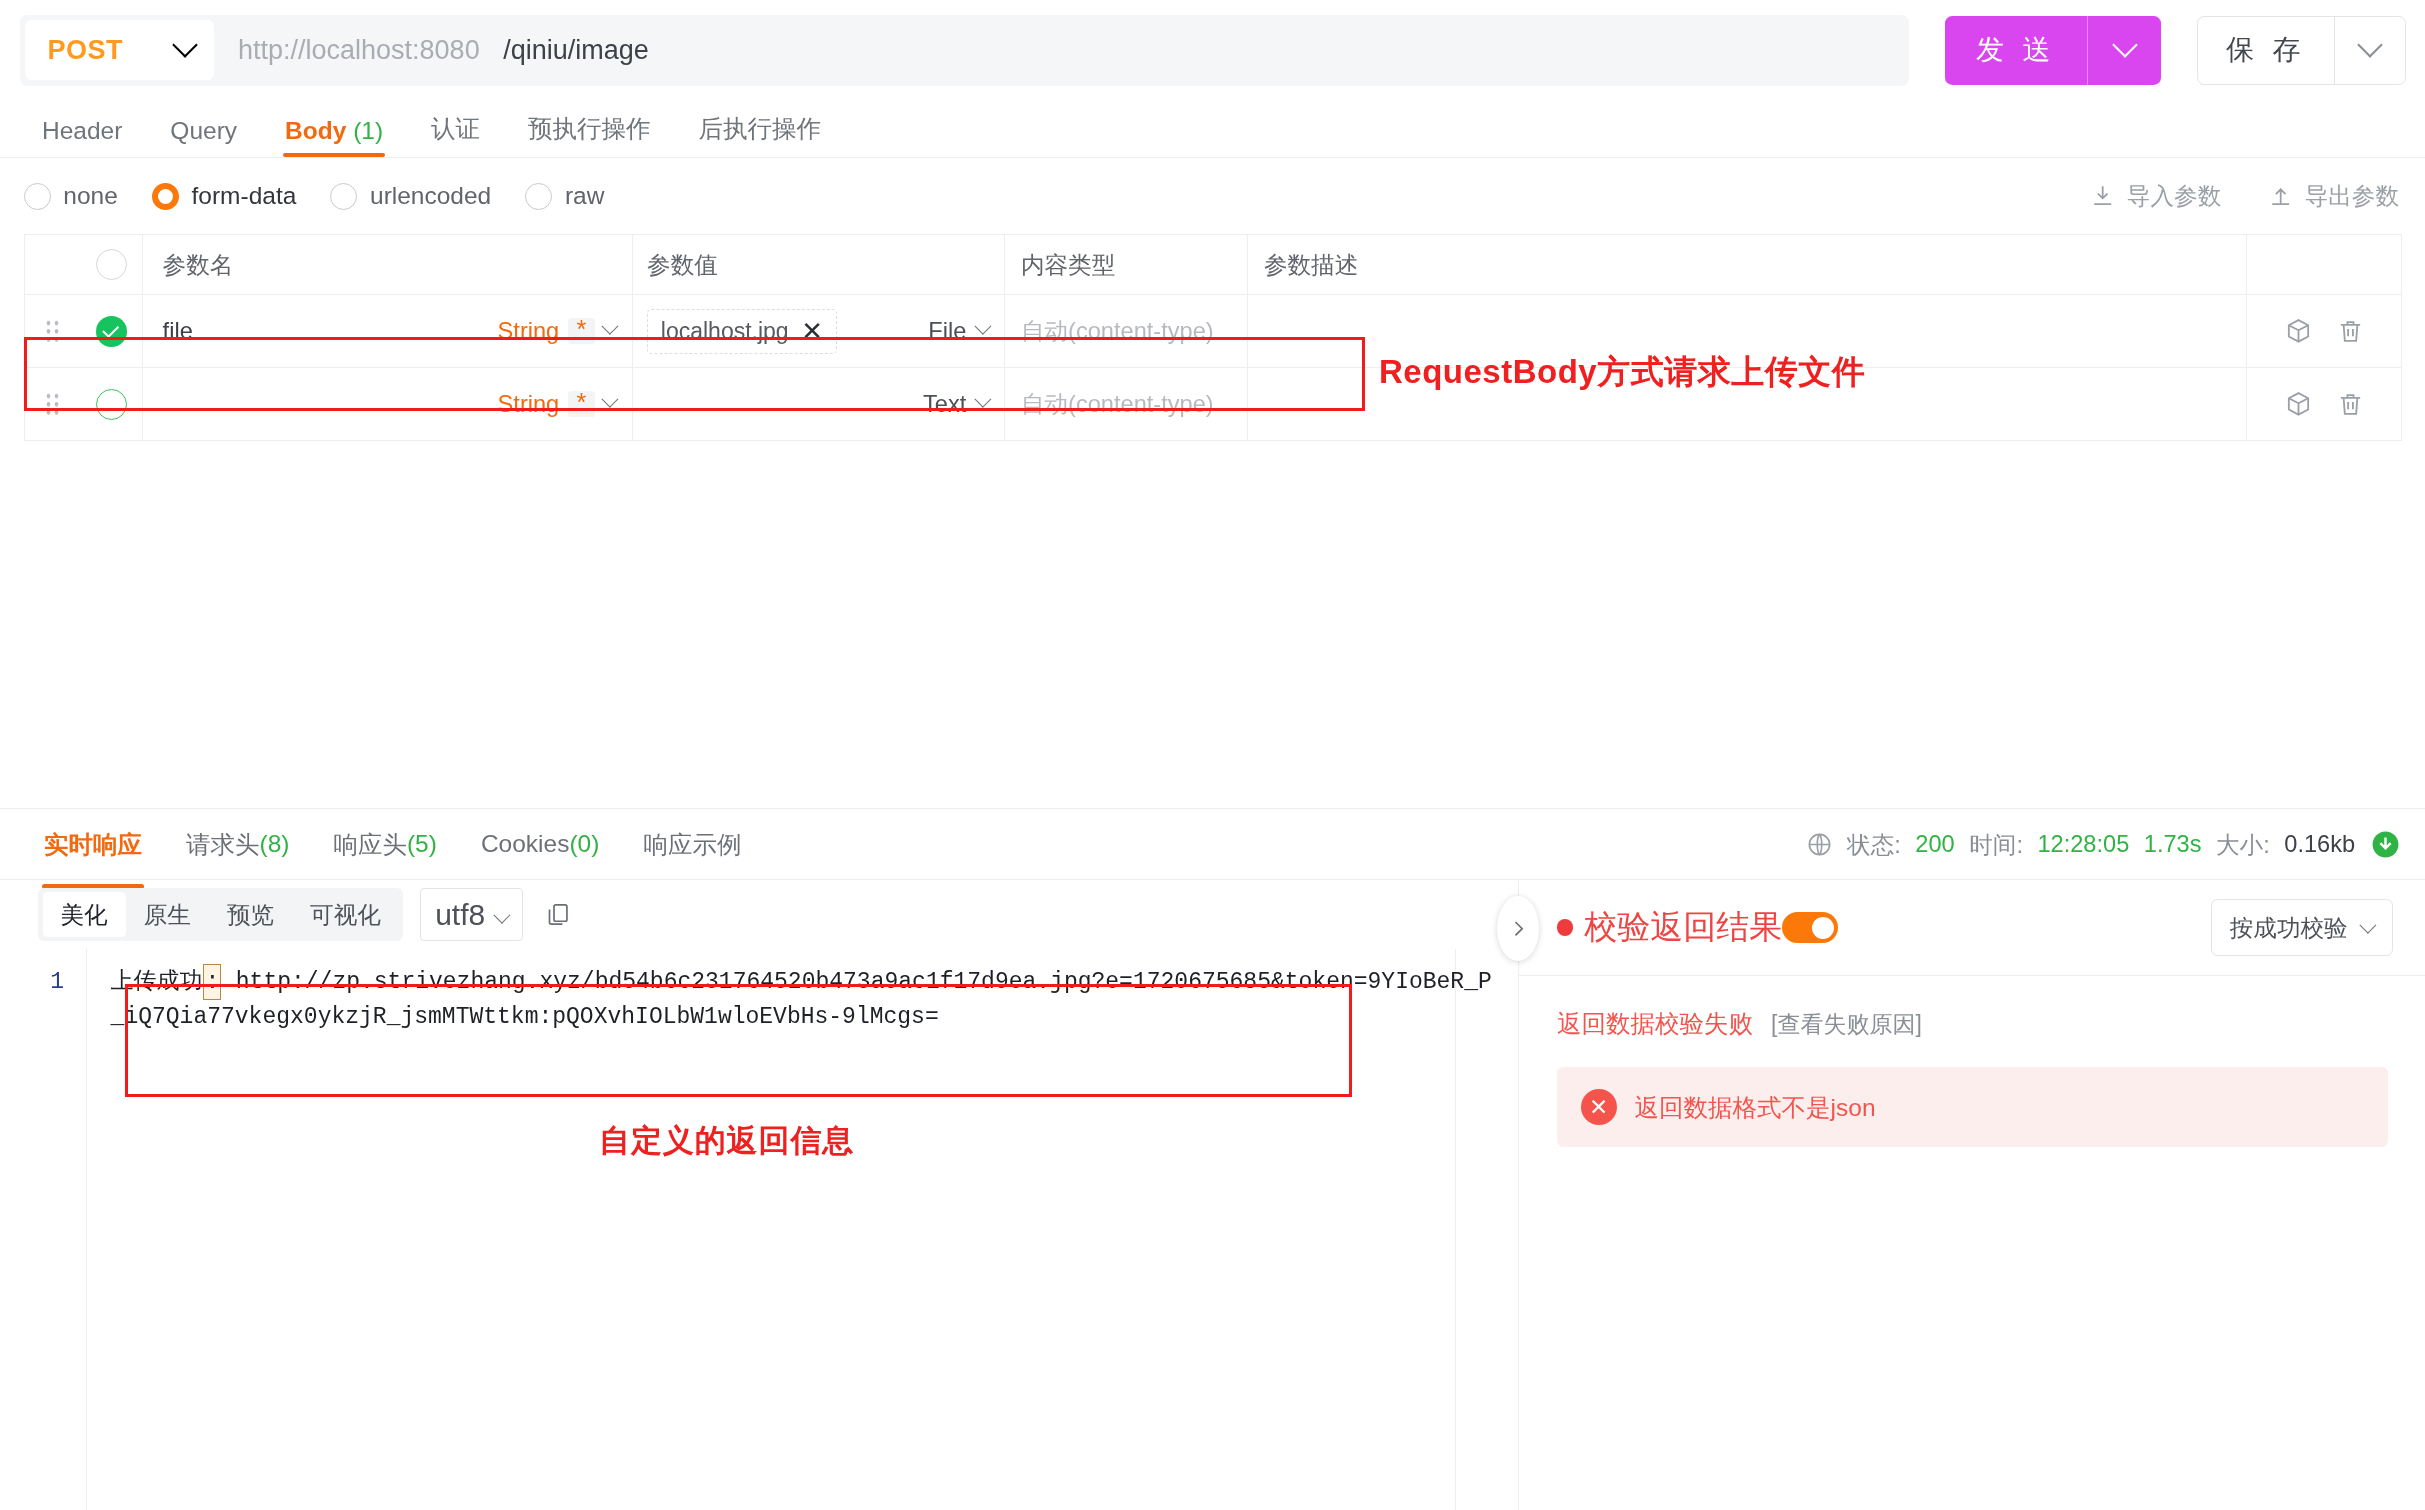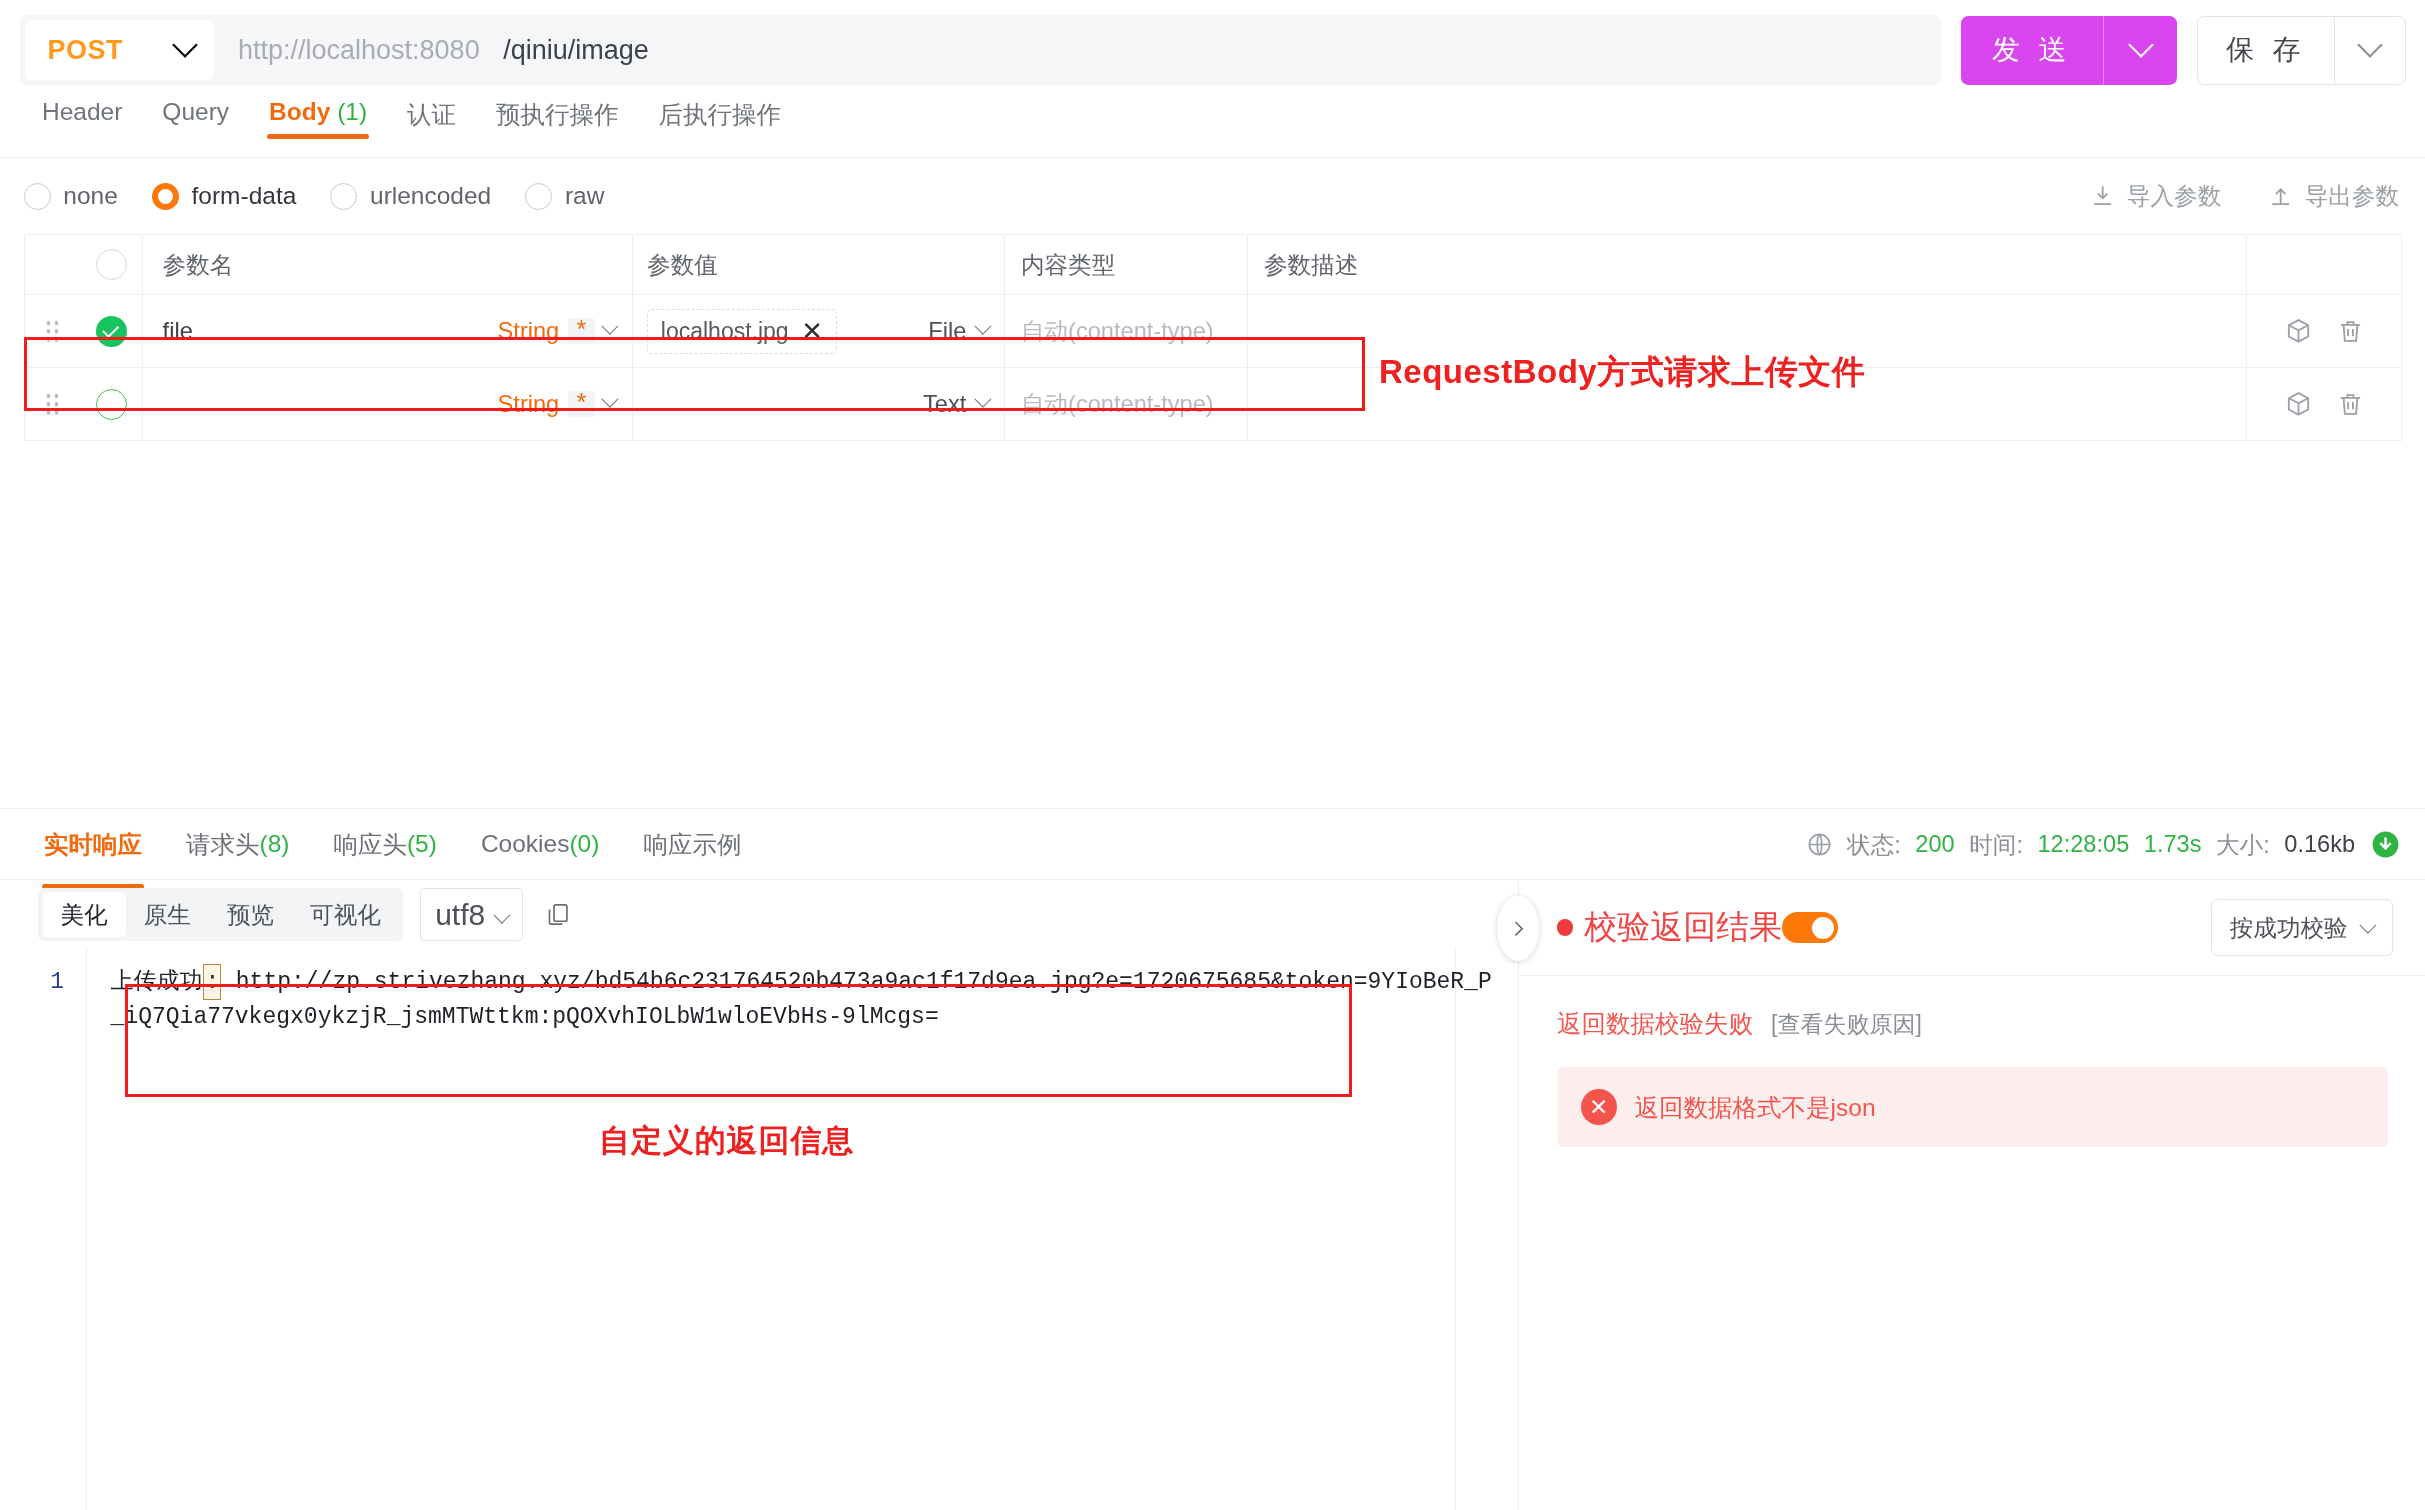--- a/index.html
+++ b/index.html
@@ -9,21 +9,21 @@
     background: #ffffff;
     font-family: "Liberation Sans", "DejaVu Sans", sans-serif;
     overflow: hidden;
   }
   .app { position: relative; width: 2426px; height: 1511px; background:#fff; }
 
   
   .urlbar {
     display: flex; align-items: center;
     padding: 14.5px 20px 12.7px 20px;
-    gap: 0;
+    gap: 16px;
   }
   .url-field {
     display: flex; align-items: center;
     flex: 1 1 auto;
     height: 71px;
     background: #f5f6f7;
     border-radius: 7.3px;
     padding: 5.4px;
   }
   .method-select {
@@ -83,21 +83,21 @@
     transform: rotate(45deg) translate(-3.6px,-3.6px);
   }
   .caret-sm {
     display:inline-block; width: 11.8px; height: 11.8px;
     border-right: 1.8px solid currentColor; border-bottom: 1.8px solid currentColor;
     transform: rotate(45deg) translate(-2.7px,-2.7px);
   }
 
   
   .tabbar {
-    display: flex; align-items: flex-start; gap: 0;
+    display: flex; align-items: flex-end; gap: 8px;
     padding: 0 0 0 22px; height: 60px;
     border-bottom: 0.9px solid #eceef1;
   }
   .tab {
     font-size: 24.5px; color: #70757c; padding: 0 20px 12.7px 20px;
     cursor: pointer; position: relative; white-space: nowrap;
   }
   .tab.active { color: #f26a0f; font-weight: bold; }
   .tab.active::after {
     content:""; position:absolute; left: 18px; right: 18px; bottom: 0;

